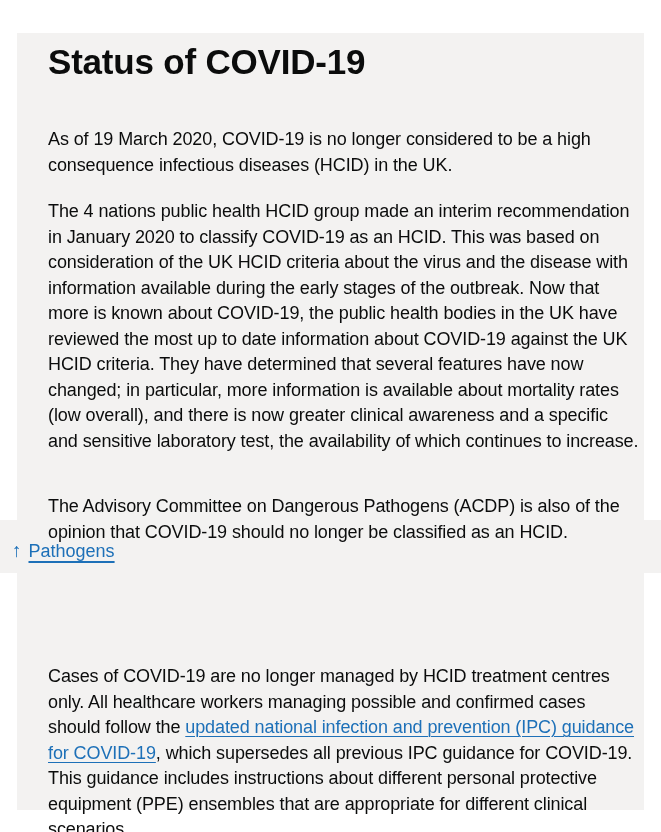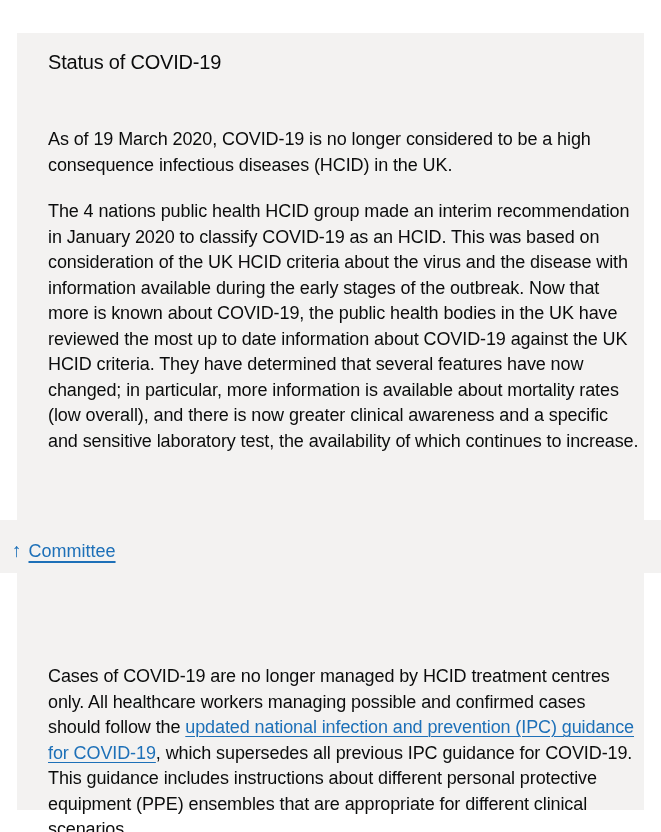--- a/index.html
+++ b/index.html
@@ -27,23 +27,23 @@
     top: 520px;
     width: 661px;
     height: 53px;
     background: #f3f2f1;
   }
   .heading {
     position: absolute;
     left: 48px;
     top: 46px;
     width: 592px;
-    font-size: 20px;
+    font-size: 35px;
     line-height: 32px;
-    font-weight: normal;
+    font-weight: bold;
     letter-spacing: -0.2px;
   }
   .para {
     position: absolute;
     left: 48px;
     width: 592px;
     font-size: 18px;
     line-height: 25.5px;
     letter-spacing: -0.1px;
     margin-top: 28px;
@@ -88,21 +88,22 @@
 
   <div class="panel"></div>
   <div class="contents-band"></div>
 
   <h1 class="heading">Status of COVID-19</h1>
 
   <p class="para p1">As of 19 March 2020, COVID-19 is no longer considered to be a high consequence infectious diseases (HCID) in the UK.</p>
 
   <p class="para p2">The 4 nations public health HCID group made an interim recommendation in January 2020 to classify COVID-19 as an HCID. This was based on consideration of the UK HCID criteria about the virus and the disease with information available during the early stages of the outbreak. Now that more is known about COVID-19, the public health bodies in the UK have reviewed the most up to date information about COVID-19 against the UK HCID criteria. They have determined that several features have now changed; in particular, more information is available about mortality rates (low overall), and there is now greater clinical awareness and a specific and sensitive laboratory test, the availability of which continues to increase.</p>
 
+  <p class="para p3">The Advisory Committee on Dangerous Pathogens (ACDP) is also of the opinion that COVID-19 should no longer be classified as an HCID.</p>
 
   <a href="#" class="contents-link">
     <span class="arrow">↑</span>
-    <span class="contents-label">Committee</span>
+    <span class="contents-label">Pathogens</span>
   </a>
 
   <p class="para p4"><span>Cases of COVID-19 are no longer managed by HCID treatment centres only. All healthcare workers managing possible and confirmed cases should follow the </span><a href="#" class="body-link">updated national infection and prevention (IPC) guidance for COVID-19</a><span>, which supersedes all previous IPC guidance for COVID-19. This guidance includes instructions about different personal protective equipment (PPE) ensembles that are appropriate for different clinical scenarios.</span></p>
 
 </div>
 
 </body></html>

